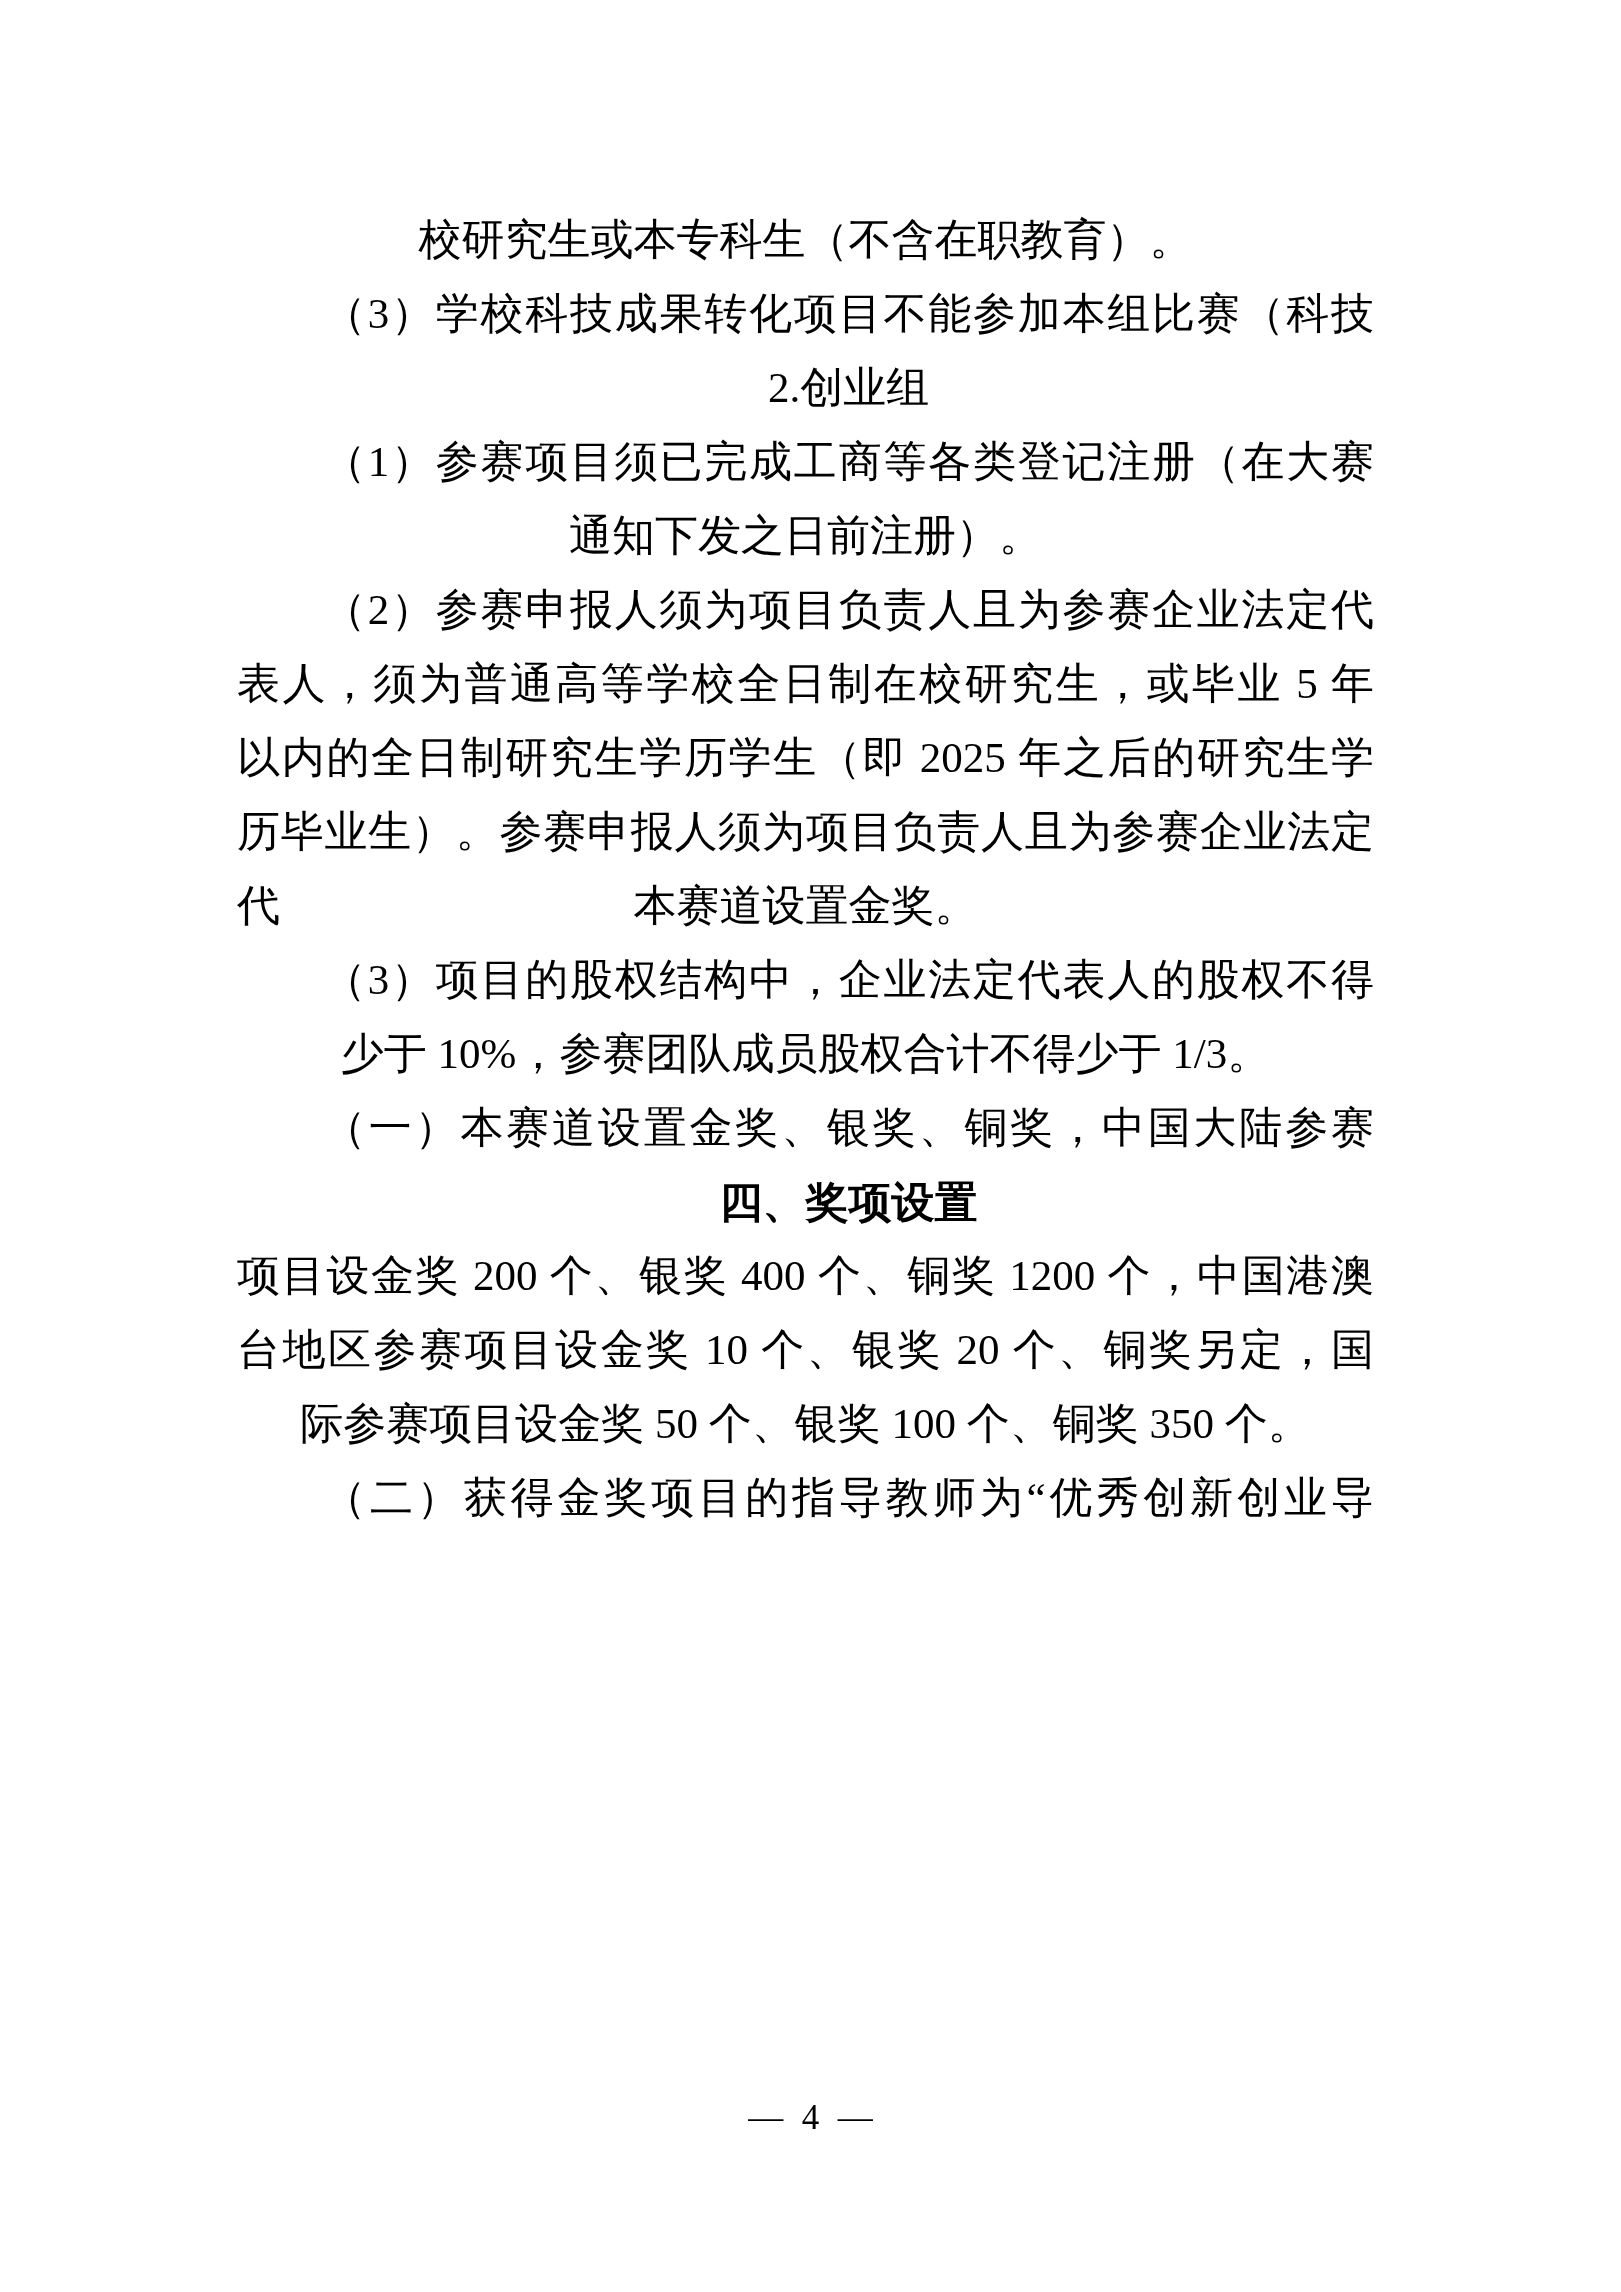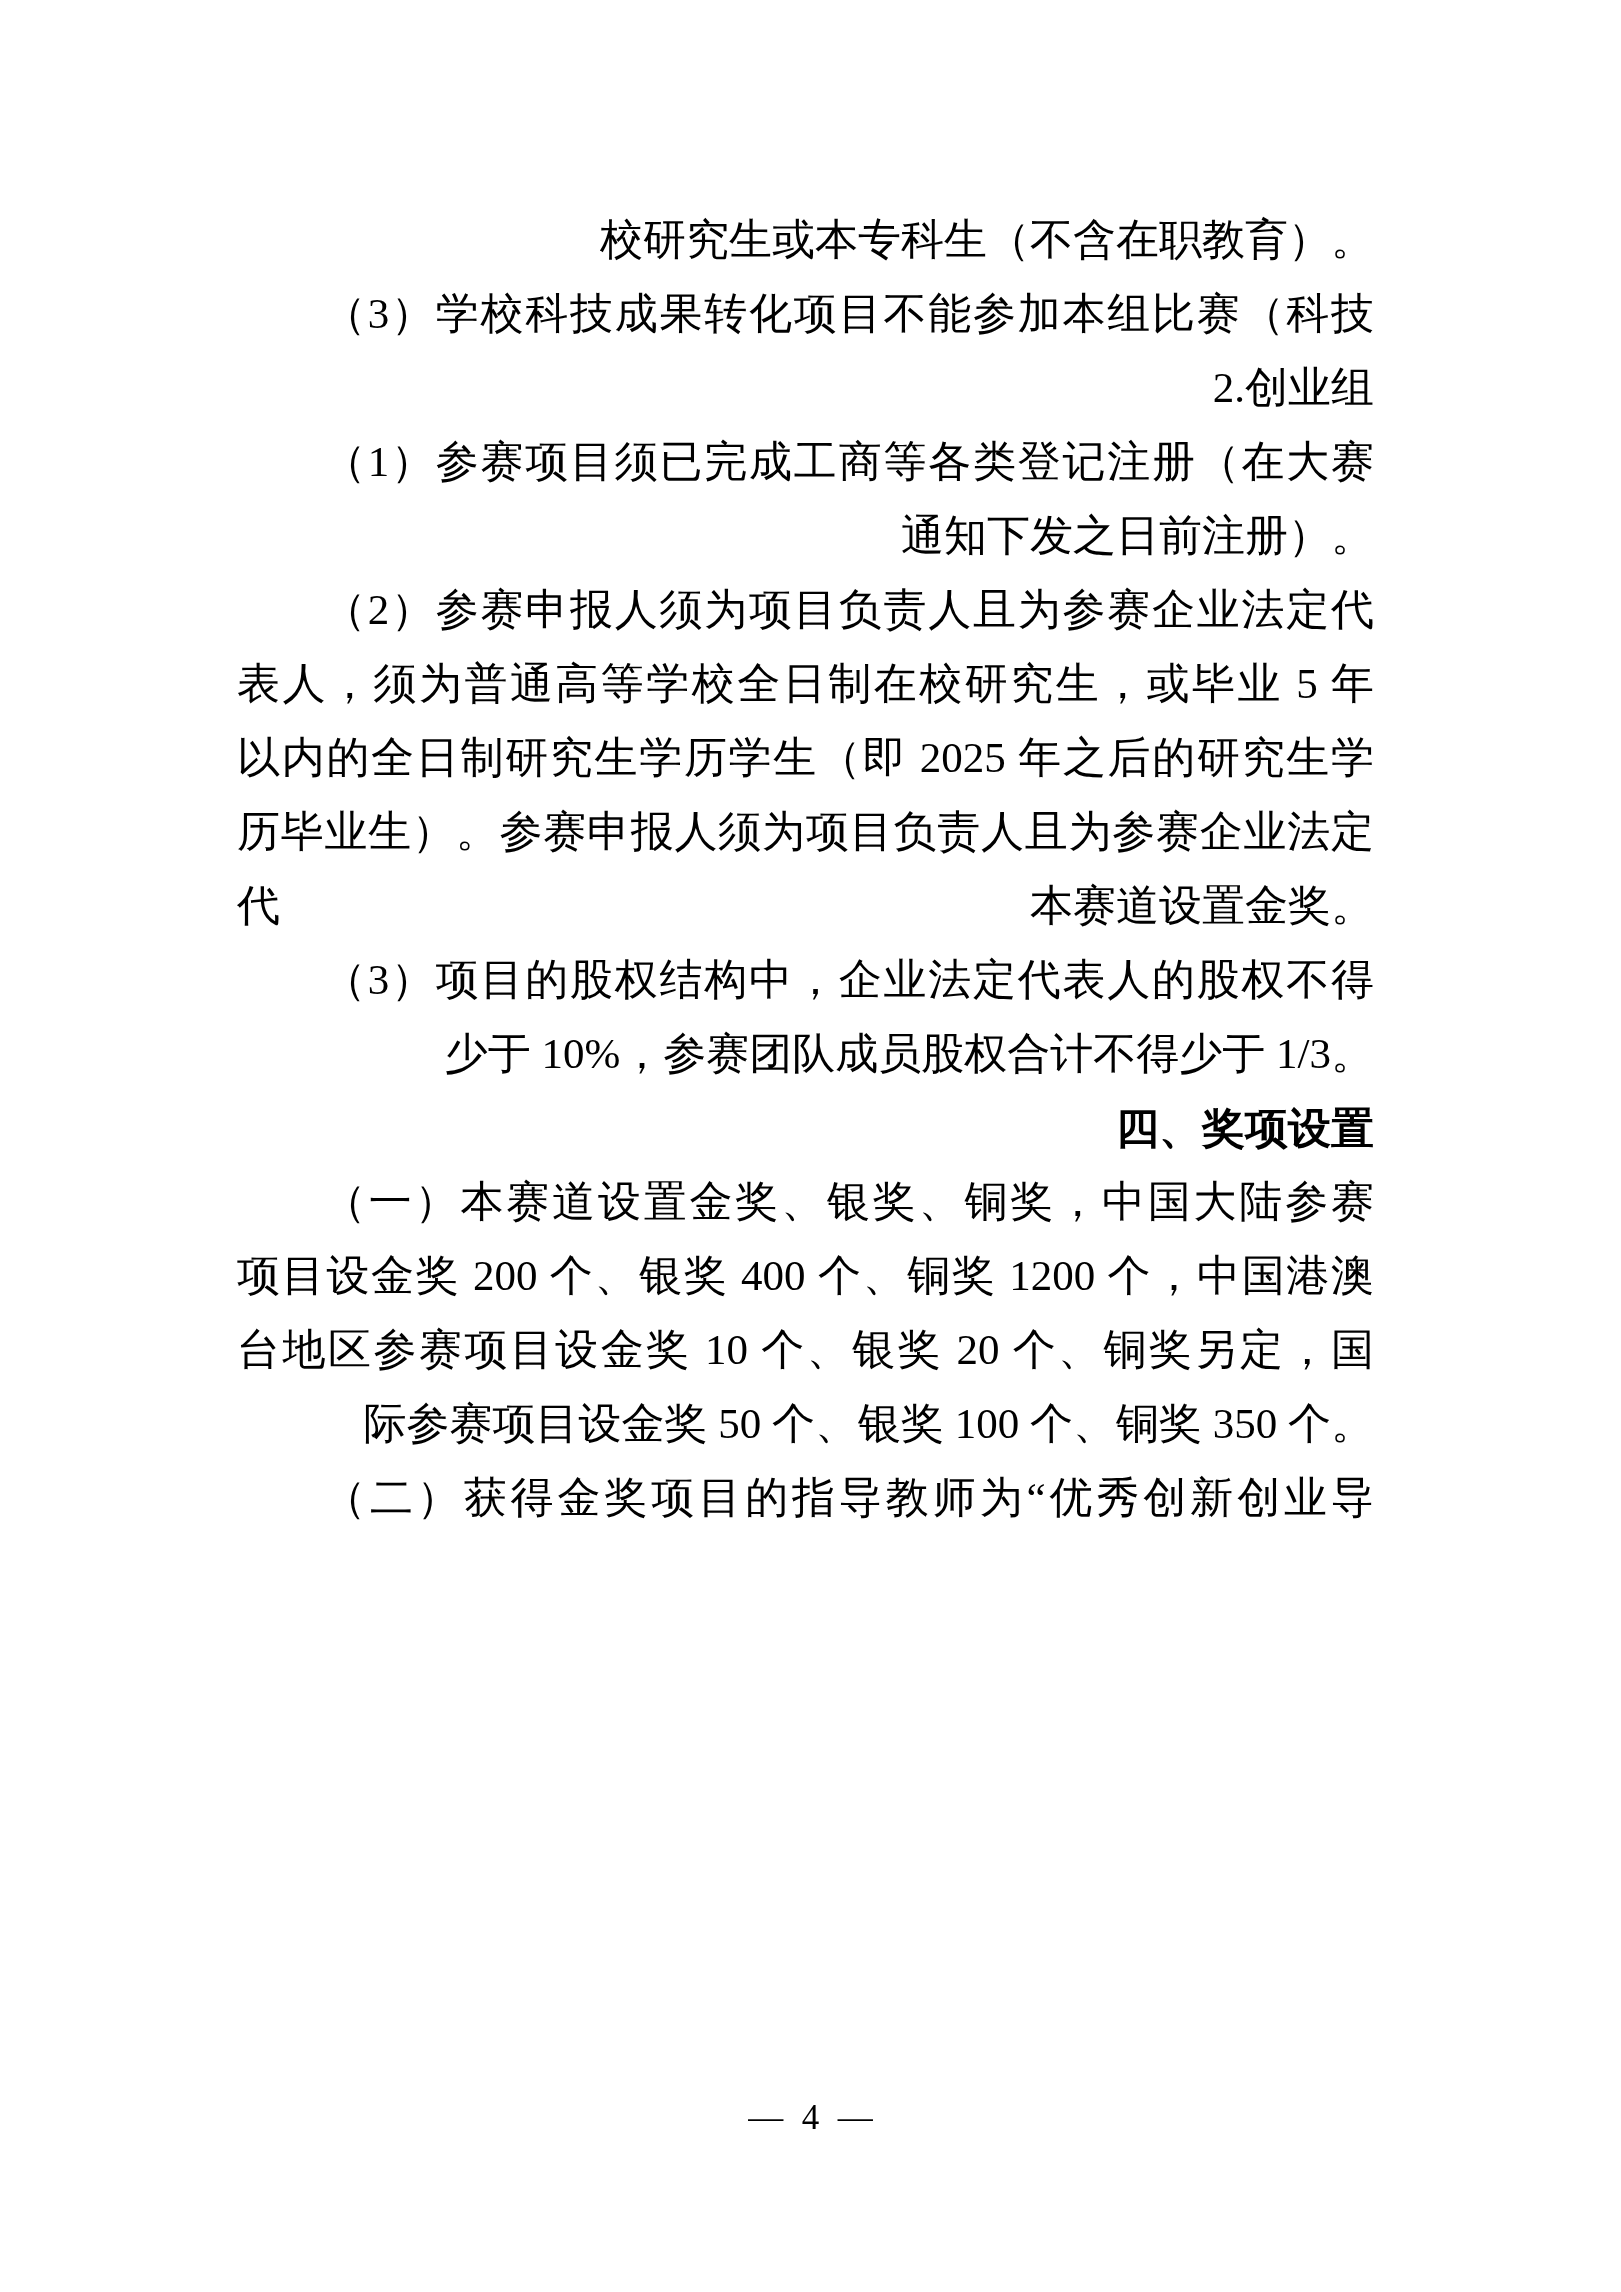--- a/index.html
+++ b/index.html
@@ -26,21 +26,21 @@
   .text-block {
     position: absolute;
     left: 237px;
     top: 203px;
     width: 1137px;
   }
   .line {
     height: 74px;
     line-height: 74px;
     font-size: 43px;
-    text-align: right;
+    text-align: center;
     white-space: normal;
     overflow: visible;
   }
   .line.justify {
     text-align: justify;
     text-align-last: justify;
     text-justify: inter-character;
     font-family: Liberation Serif, serif;
   }
   .line.indent {
@@ -71,22 +71,22 @@
       <div class="line indent">2.创业组</div>
       <div class="line indent justify">（1）参赛项目须已完成工商等各类登记注册（在大赛</div>
       <div class="line">通知下发之日前注册）。</div>
       <div class="line indent justify">（2）参赛申报人须为项目负责人且为参赛企业法定代</div>
       <div class="line justify">表人，须为普通高等学校全日制在校研究生，或毕业 5 年</div>
       <div class="line justify">以内的全日制研究生学历学生（即 2025 年之后的研究生学</div>
       <div class="line justify">历毕业生）。参赛申报人须为项目负责人且为参赛企业法定代</div>
       <div class="line">本赛道设置金奖。</div>
       <div class="line indent justify">（3）项目的股权结构中，企业法定代表人的股权不得</div>
       <div class="line">少于 10%，参赛团队成员股权合计不得少于 1/3。</div>
+      <div class="line indent justify">（一）本赛道设置金奖、银奖、铜奖，中国大陆参赛</div>
       <div class="line indent heading">四、奖项设置</div>
-      <div class="line indent justify">（一）本赛道设置金奖、银奖、铜奖，中国大陆参赛</div>
       <div class="line justify">项目设金奖 200 个、银奖 400 个、铜奖 1200 个，中国港澳</div>
       <div class="line justify">台地区参赛项目设金奖 10 个、银奖 20 个、铜奖另定，国</div>
       <div class="line">际参赛项目设金奖 50 个、银奖 100 个、铜奖 350 个。</div>
       <div class="line indent justify">（二）获得金奖项目的指导教师为“优秀创新创业导</div>
     </div>
   <div class="footer">
     <span>— 4 —</span>
   </div>
 </div>
 

